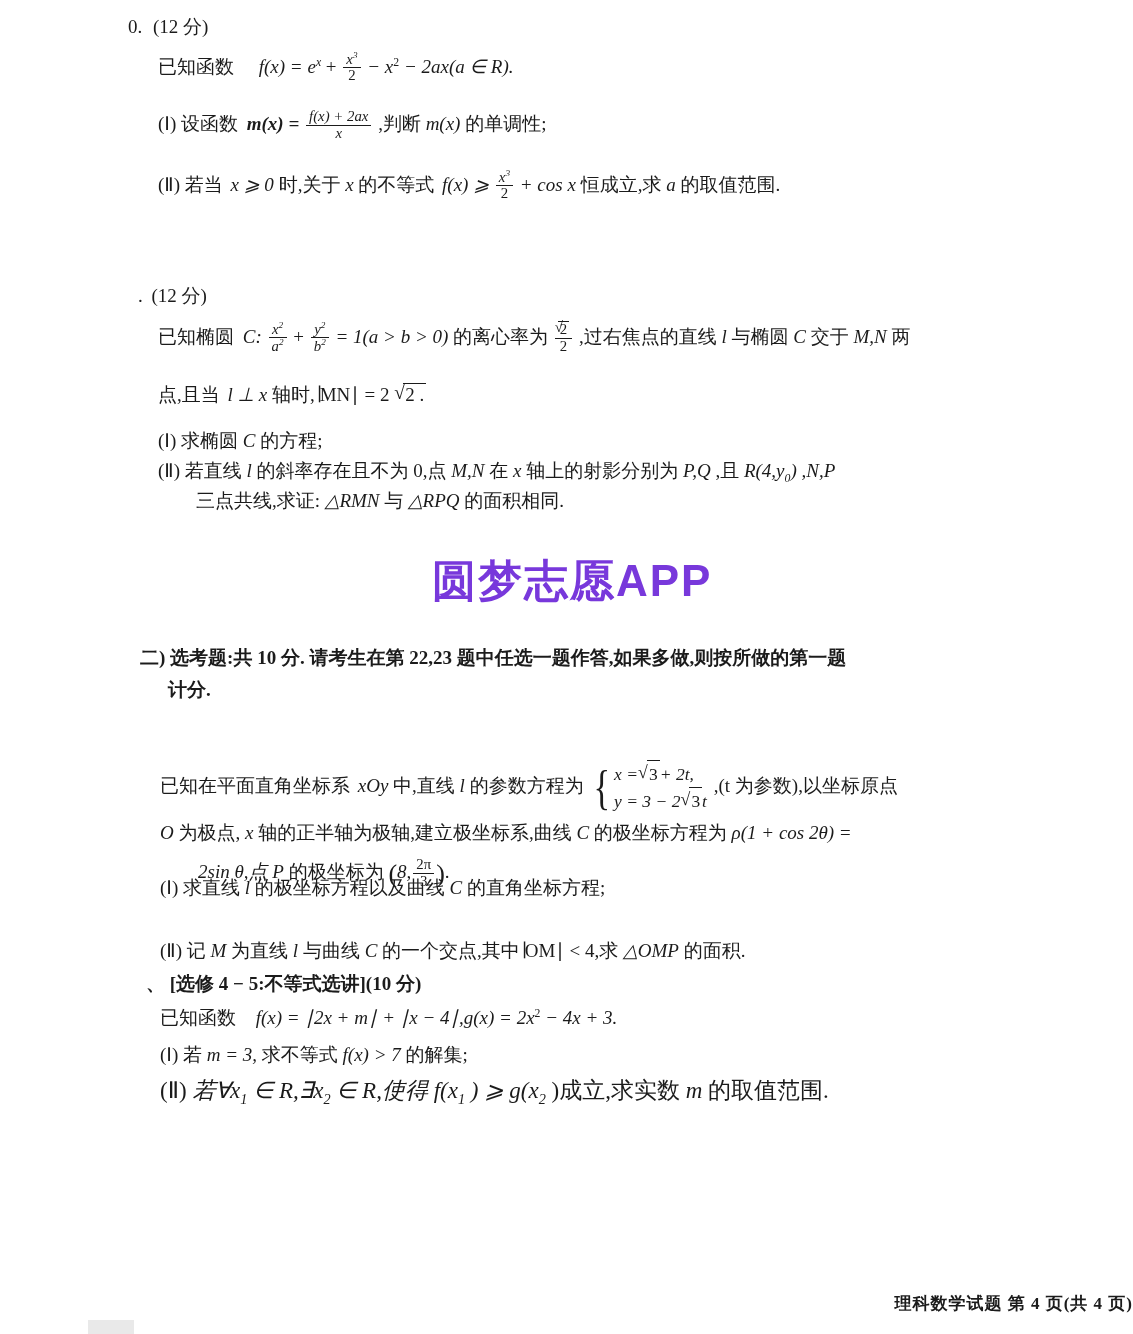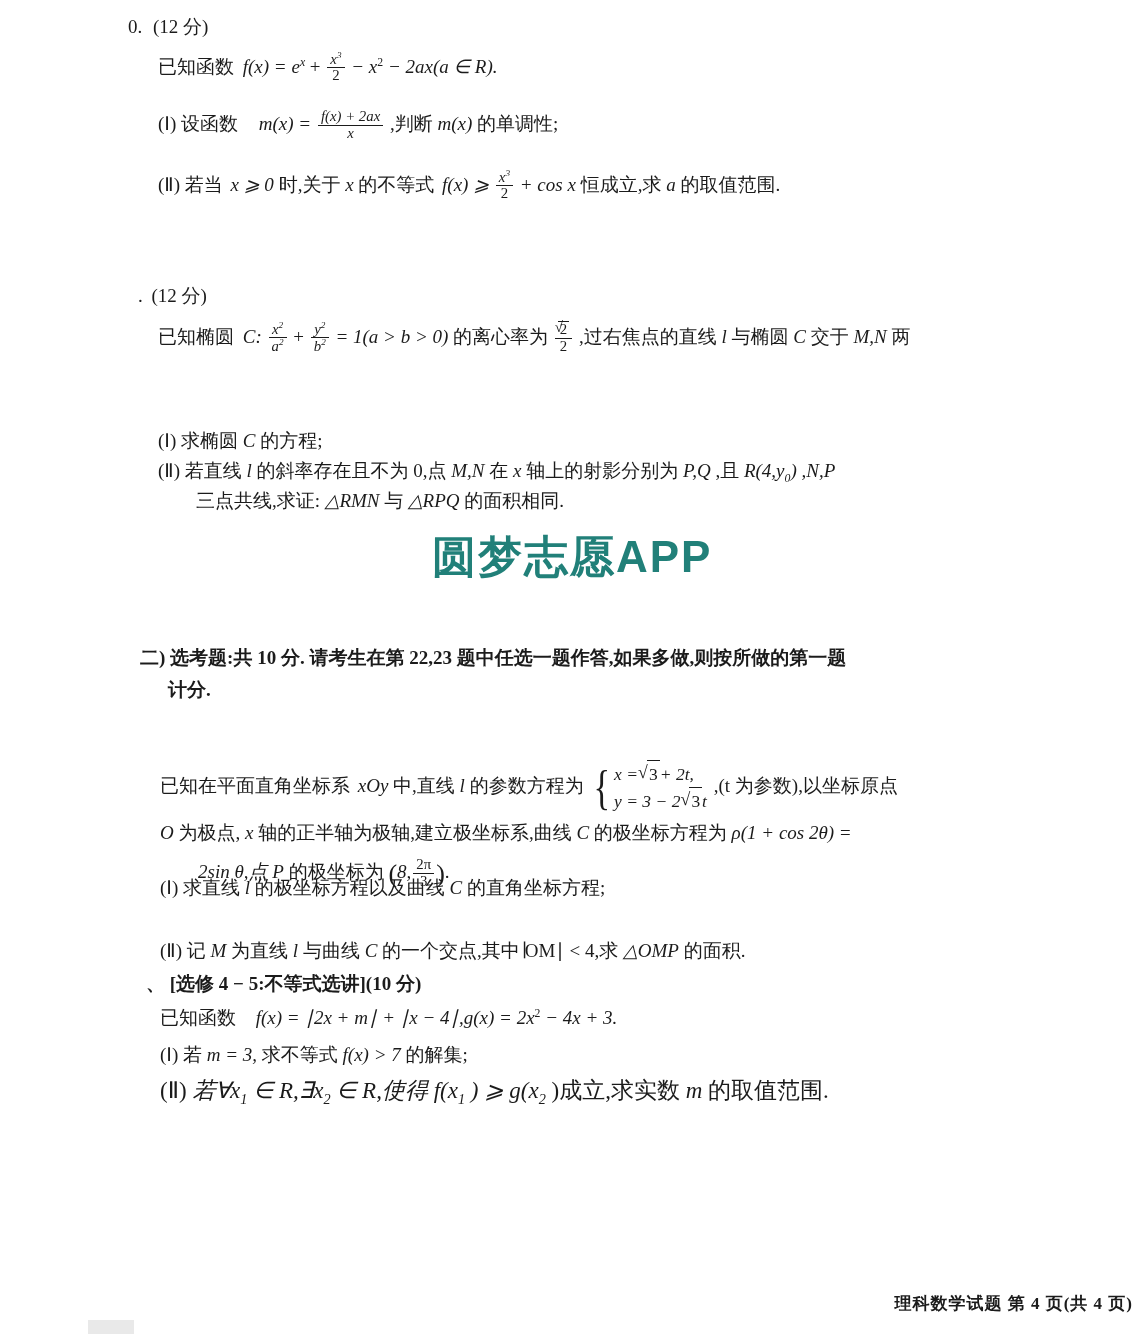--- a/index.html
+++ b/index.html
@@ -29,24 +29,24 @@
   
   .rad{display:inline-block;position:relative;padding-left:9px;}
   .rad:before{content:"\221A";position:absolute;left:0;top:-1px;font-size:1.02em;}
   .rad > span{border-top:1px solid #1b1b1b;padding:0 2px;display:inline-block;}
   
   .sys{display:inline-flex;align-items:center;vertical-align:middle;margin:0 2px;}
   .sys .brace{font-size:2.6em;line-height:0.75;font-weight:300;transform:scaleX(0.7);}
   .sys .rows{display:inline-block;font-size:0.92em;line-height:1.5;}
   .watermark{
     position:absolute;
-    left:432px;top:528px;
+    left:432px;top:552px;
     font-size:44px;
     font-weight:bold;
-    color:#0f766e;
+    color:#6d28d9;
     letter-spacing:2px;
     font-family:"Liberation Sans", sans-serif;
     opacity:.92;
     white-space:nowrap;
   }
   .footer{
     position:absolute;
     left:0;right:0;
     top:1292px;
     text-align:right;
@@ -61,34 +61,34 @@
 
 <div class="page">
 
   <div class="blk" style="left:128px;top:14px;font-size:19px;">
     <span class="ln">0.</span>
     <span class="ln" style="margin-left:6px;">(12 分)</span>
   </div>
 
   <div class="blk ln" style="left:158px;top:52px;font-size:19px;">
     <span>已知函数</span>
-    <span class="it" style="margin-left:4px;">f(x) = e</span><span class="sup it">x</span>
+    <span class="it" style="margin-left:20px;">f(x) = e</span><span class="sup it">x</span>
     <span>+</span>
     <span class="frac">
       <span class="num it"><span>x</span><span class="sup">3</span></span>
       <span class="den">2</span>
     </span>
     <span class="it">− x</span><span class="sup">2</span>
     <span class="it">− 2ax(a ∈ R).</span>
   </div>
 
   <div class="blk ln" style="left:158px;top:110px;font-size:19px;">
     <span>(Ⅰ)</span>
     <span>设函数</span>
-    <span class="it" style="margin-left:16px;">m(x) =</span>
+    <span class="it" style="margin-left:4px;font-weight:bold;">m(x) =</span>
     <span class="frac">
       <span class="num it">f(x) + 2ax</span>
       <span class="den it">x</span>
     </span>
     <span>,判断</span>
     <span class="it">m(x)</span>
     <span>的单调性;</span>
   </div>
 
   <div class="blk ln" style="left:158px;top:170px;font-size:19px;">
@@ -134,20 +134,26 @@
     </span>
     <span>,过右焦点的直线</span>
     <span class="it">l</span>
     <span>与椭圆</span>
     <span class="it">C</span>
     <span>交于</span>
     <span class="it">M,N</span>
     <span>两</span>
   </div>
 
+  <div class="blk ln" style="left:158px;top:382px;font-size:19px;">
+    <span>点,且当</span>
+    <span class="it" style="margin-left:3px;">l ⊥ x</span>
+    <span>轴时,∣MN∣ = 2</span>
+    <span class="rad"><span>2 .</span></span>
+  </div>
 
   <div class="blk ln" style="left:158px;top:428px;font-size:19px;">
     <span>(Ⅰ)</span>
     <span>求椭圆</span>
     <span class="it">C</span>
     <span>的方程;</span>
   </div>
 
   <div class="blk ln" style="left:158px;top:458px;font-size:19px;">
     <span>(Ⅱ)</span>

